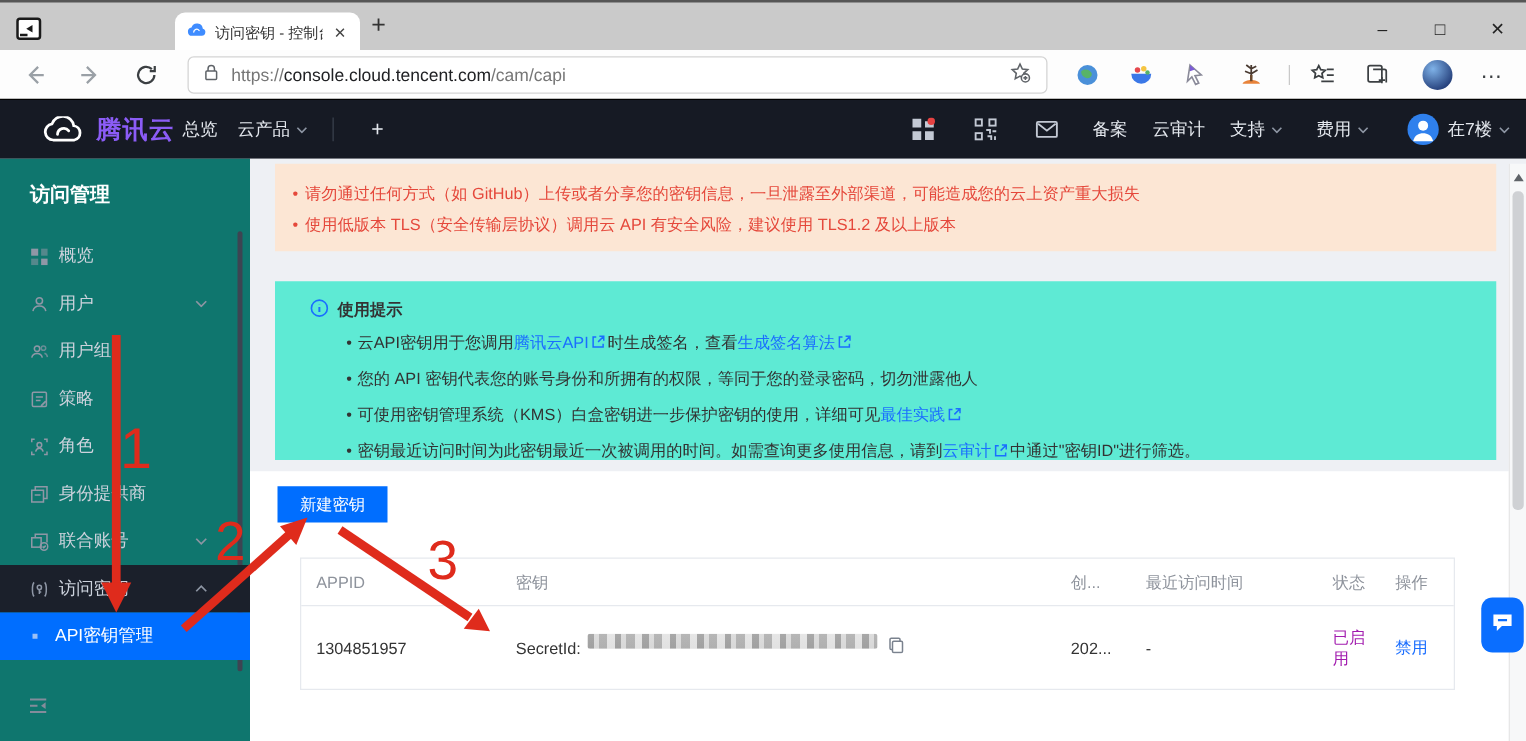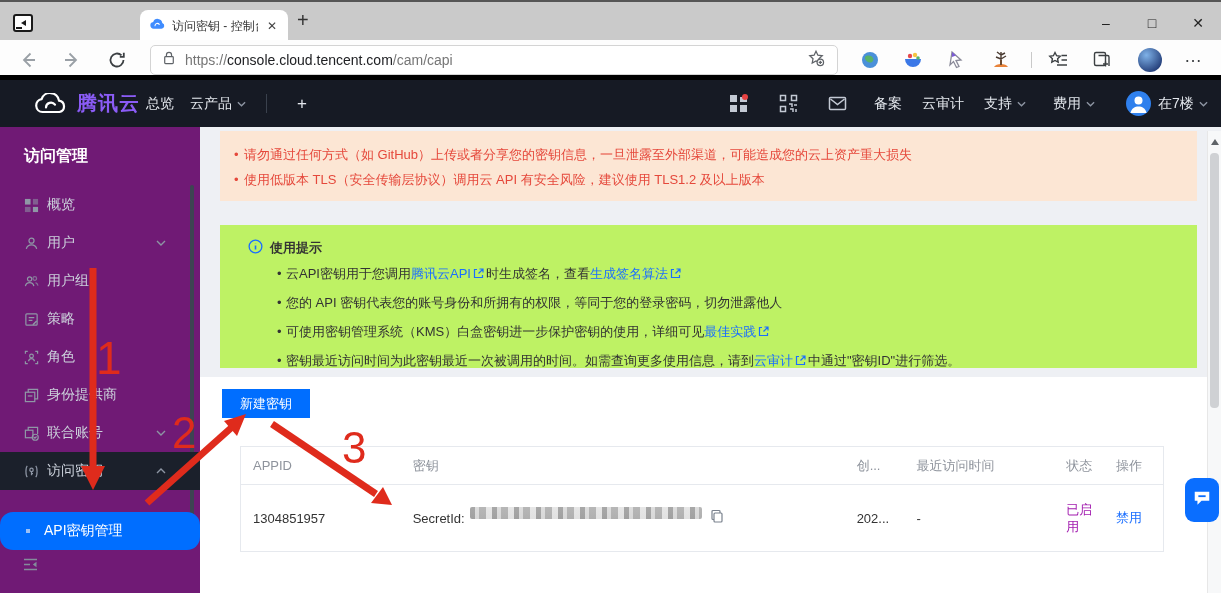--- a/index.html
+++ b/index.html
@@ -15,21 +15,21 @@
   .app-icon { position:absolute; left:12px; top:10px; width:22px; height:22px; color:#1a1a1a; }
   .tab { position:absolute; left:140px; top:8px; width:148px; height:32px; background:#fff;
          border-radius:8px 8px 0 0; display:flex; align-items:center; padding:0 9px; gap:7px; }
   .tab-title { flex:1; font-size:12px; color:#333; white-space:nowrap; overflow:hidden; }
   .tab-close { font-size:12px; color:#444; cursor:pointer; padding:0 2px; }
   .newtab { position:absolute; left:297px; top:7px; font-size:20px; color:#333; font-weight:400; }
   .win-controls { position:absolute; right:0; top:2px; height:38px; display:flex; }
   .win-btn { width:46px; height:38px; display:flex; align-items:center; justify-content:center; font-size:14px; color:#222; }
 
   
-  .toolbar { position:absolute; left:0; top:40px; right:0; height:40px; background:#fdfdfd; border-bottom:5px solid #000000; }
+  .toolbar { position:absolute; left:0; top:40px; right:0; height:40px; background:#fdfdfd; border-bottom:1px solid #000000; }
   .nav-ic { position:absolute; top:10px; width:20px; height:20px; }
   .addressbar { position:absolute; left:150px; top:5px; width:688px; height:30px; background:#fff;
     border:1px solid #d4d4d4; border-radius:5px; display:flex; align-items:center; padding:0 12px; gap:10px; }
   .url { flex:1; font-size:14px; white-space:nowrap; overflow:hidden; }
   .url .dim { color:#767676; } .url .host { color:#202124; }
   .ext-ic { position:absolute; top:10px; width:20px; height:20px; }
   .tb-sep { position:absolute; left:1031px; top:12px; width:1px; height:16px; background:#c9c9c9; }
   .tb-avatar { position:absolute; left:1138px; top:8px; width:24px; height:24px; border-radius:50%;
     background:radial-gradient(circle at 35% 30%, #7fb2e8, #27427d 75%); }
   .tb-dots { position:absolute; left:1184px; top:6px; font-size:18px; color:#3c4043; letter-spacing:1px; }
@@ -38,21 +38,21 @@
   .topnav { position:absolute; left:0; top:80px; right:0; height:47px; background:#161a24; color:#e4e8ee; }
   .brand { position:absolute; left:34px; top:10px; display:flex; align-items:center; gap:9px; color:#8b5cf6; }
   .brand-name { font-size:20px; font-weight:bold; letter-spacing:1px; }
   .tn-item { position:absolute; top:0; height:47px; display:flex; align-items:center; gap:5px; font-size:14px; color:#e4e8ee; }
   .caret { width:9px; height:6px; color:#8d95a3; }
   .tn-div { position:absolute; left:266px; top:14px; width:1px; height:19px; background:#3a414d; }
   .tn-ic { position:absolute; top:14px; width:19px; height:19px; color:#c3c9d4; }
   .tn-avatar { position:absolute; left:1126px; top:11px; width:25px; height:25px; border-radius:50%; background:#2f80ed; overflow:hidden; }
 
   
-  .sidebar { position:absolute; left:0; top:127px; width:200px; bottom:0; background:#701a75; }
+  .sidebar { position:absolute; left:0; top:127px; width:200px; bottom:0; background:#0f766e; }
   .sb-title { position:absolute; left:24px; top:19px; font-size:16px; font-weight:bold; color:#fff; }
   .sb-row { position:absolute; left:0; width:200px; height:38px; display:flex; align-items:center; padding-left:24px; cursor:pointer; }
   .sb-row .ic { width:15px; height:15px; color:#8f97a6; margin-right:8px; flex:none; }
   .sb-row .lb { font-size:14px; color:#ccd2dc; }
   .sb-row .chev { position:absolute; right:34px; color:#8d95a3; }
   .sb-row.open { background:#1b202b; }
   .sb-row.active { background:#006eff; }
   .sb-row.active .lb { color:#fff; }
   .sb-dot { width:4px; height:4px; background:#9cc0f5; margin:0 14px 0 2px; flex:none; }
   .sb-thumb { position:absolute; left:190px; top:58px; width:4px; height:352px; background:#3d4452; border-radius:2px; }
@@ -60,21 +60,21 @@
 
   
   .main { position:absolute; left:200px; top:127px; right:0; bottom:0; background:#eef0f4; }
   .white-panel { position:absolute; left:0; top:250px; right:0; bottom:0; background:#fff; }
 
   .warnbox { position:absolute; left:20px; top:4px; width:977px; height:70px; background:#fce6d4;
     padding:11px 14px; color:#e5483b; font-size:13px; }
   .warnbox .wl { line-height:25px; padding-left:10px; position:relative; }
   .warnbox .wl::before { content:"•"; position:absolute; left:0; }
 
-  .tipbox { position:absolute; left:20px; top:98px; width:977px; height:143px; background:#bef264;
+  .tipbox { position:absolute; left:20px; top:98px; width:977px; height:143px; background:#5eead4;
     padding:12px 16px 16px 28px; color:#333; font-size:13px; }
   .tip-head { display:flex; align-items:center; gap:7px; height:22px; }
   .tip-title { font-weight:bold; font-size:13px; color:#333; }
   .tip-li { position:relative; padding-left:38px; line-height:29px; white-space:nowrap; }
   .tip-li::before { content:"•"; position:absolute; left:29px; color:#333; }
   a.lnk { color:#1a6eff; text-decoration:none; cursor:pointer; }
   .extl { width:11px; height:11px; margin:0 2px; vertical-align:-1px; color:#1a6eff; }
 
   .create-btn { position:absolute; left:22px; top:262px; width:88px; height:29px; background:#006eff;
     color:#fff; font-size:13px; border:none; display:flex; align-items:center; justify-content:center; cursor:pointer; }
@@ -360,21 +360,21 @@
             <path d="M3.5 2C1.6 3.8 1.6 12.2 3.5 14M12.5 2c1.9 1.8 1.9 10.2 0 12"></path>
             <circle cx="8" cy="6.3" r="1.8"></circle>
             <path d="M8 8.1V12M8 10.3h1.6"></path>
           </svg></span>
       <span class="lb">访问密钥</span>
       <svg class="chev" width="10" height="6" viewBox="0 0 10 6" fill="none" stroke="currentColor" stroke-width="1.4">
           <path d="M1 5l4-4 4 4"></path>
         </svg>
     </div>
 
-    <div class="sb-row active" style="top:385px;border-radius:13px;">
+    <div class="sb-row active" style="top:363px;">
       <span class="sb-dot"></span>
       <span class="lb">API密钥管理</span>
     </div>
 
     <span class="collapse">
       <svg viewBox="0 0 17 17" width="17" height="17" stroke="currentColor" stroke-width="1.6" fill="currentColor">
           <path d="M2 3.5h13M2 8.5h6M2 13.5h13" fill="none"></path>
           <path d="M14.5 5.8v5.4L10.8 8.5z" stroke="none"></path>
         </svg>
     </span>

